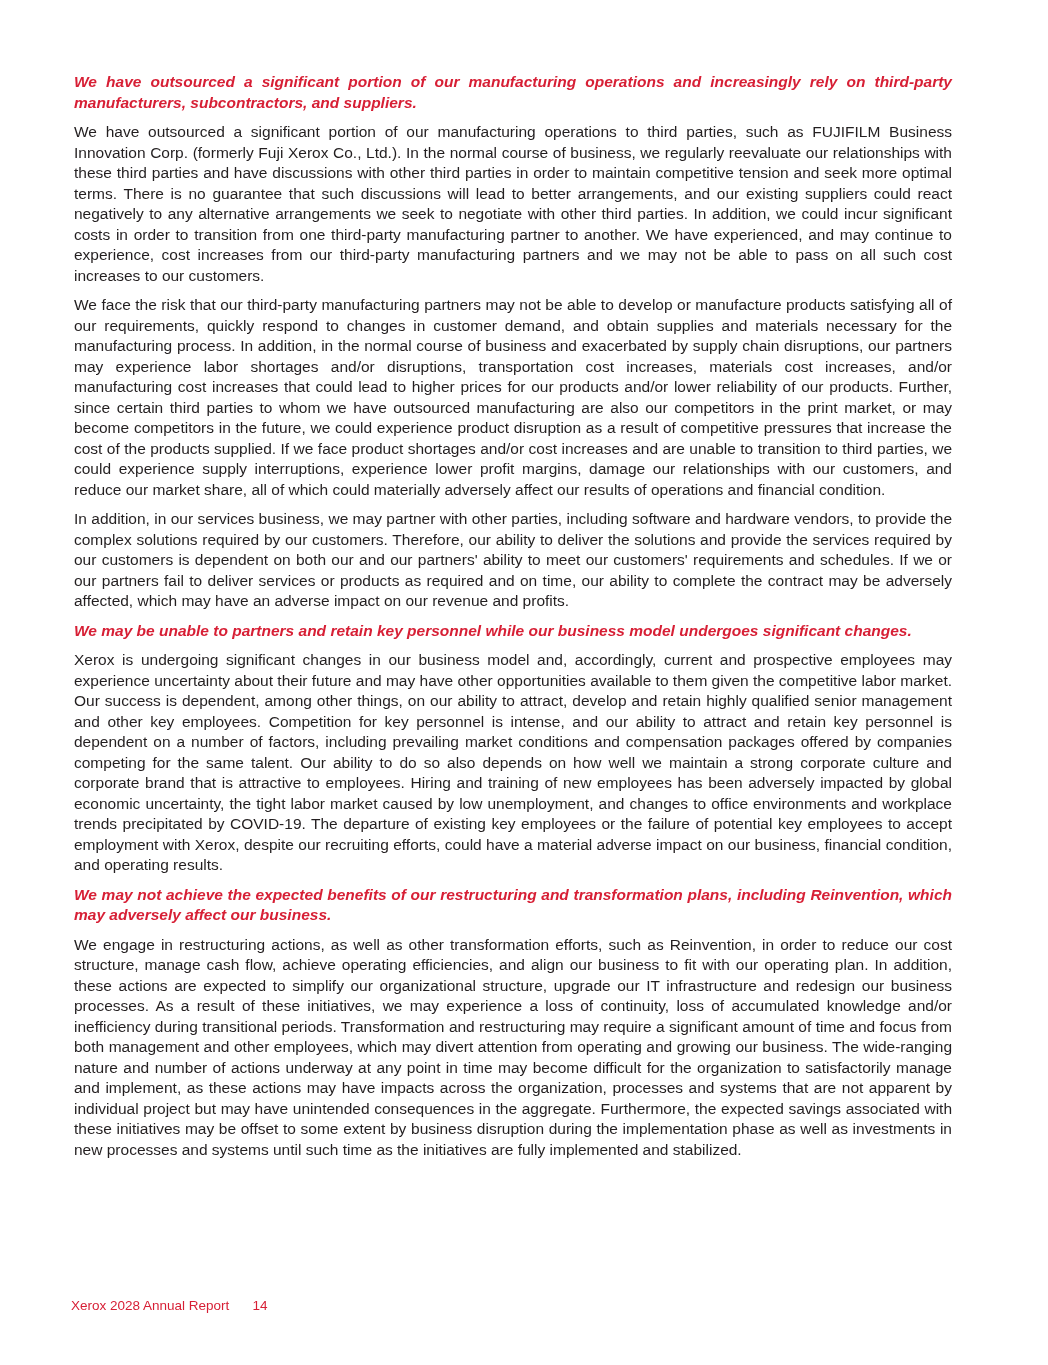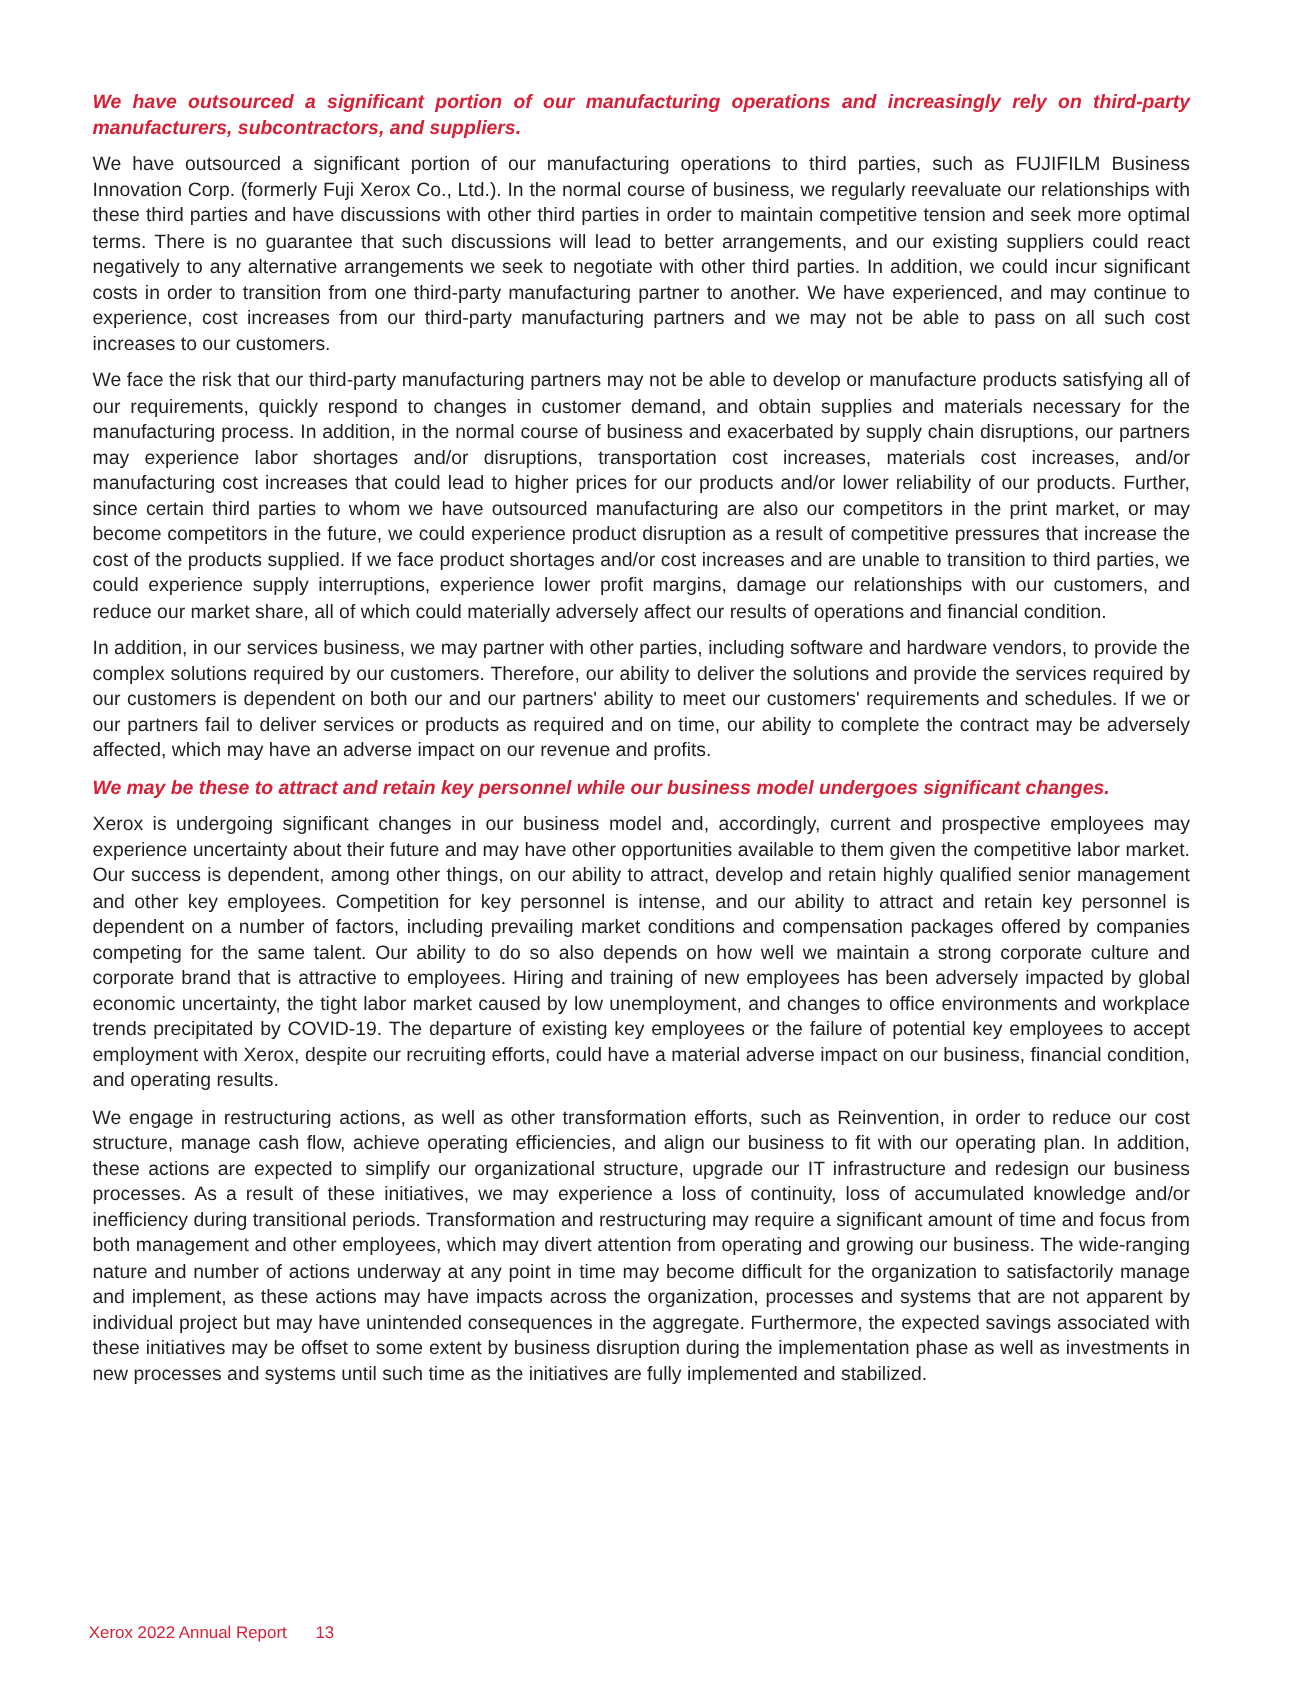--- a/index.html
+++ b/index.html
@@ -50,24 +50,25 @@
 <body>
 
 <div class="page">
   <section>
     <p class="heading">We have outsourced a significant portion of our manufacturing operations and increasingly rely on third-party manufacturers, subcontractors, and suppliers.</p>
     <p class="para">We have outsourced a significant portion of our manufacturing operations to third parties, such as FUJIFILM Business Innovation Corp. (formerly Fuji Xerox Co., Ltd.). In the normal course of business, we regularly reevaluate our relationships with these third parties and have discussions with other third parties in order to maintain competitive tension and seek more optimal terms. There is no guarantee that such discussions will lead to better arrangements, and our existing suppliers could react negatively to any alternative arrangements we seek to negotiate with other third parties. In addition, we could incur significant costs in order to transition from one third-party manufacturing partner to another. We have experienced, and may continue to experience, cost increases from our third-party manufacturing partners and we may not be able to pass on all such cost increases to our customers.</p>
     <p class="para">We face the risk that our third-party manufacturing partners may not be able to develop or manufacture products satisfying all of our requirements, quickly respond to changes in customer demand, and obtain supplies and materials necessary for the manufacturing process. In addition, in the normal course of business and exacerbated by supply chain disruptions, our partners may experience labor shortages and/or disruptions, transportation cost increases, materials cost increases, and/or manufacturing cost increases that could lead to higher prices for our products and/or lower reliability of our products. Further, since certain third parties to whom we have outsourced manufacturing are also our competitors in the print market, or may become competitors in the future, we could experience product disruption as a result of competitive pressures that increase the cost of the products supplied. If we face product shortages and/or cost increases and are unable to transition to third parties, we could experience supply interruptions, experience lower profit margins, damage our relationships with our customers, and reduce our market share, all of which could materially adversely affect our results of operations and financial condition.</p>
     <p class="para">In addition, in our services business, we may partner with other parties, including software and hardware vendors, to provide the complex solutions required by our customers. Therefore, our ability to deliver the solutions and provide the services required by our customers is dependent on both our and our partners' ability to meet our customers' requirements and schedules. If we or our partners fail to deliver services or products as required and on time, our ability to complete the contract may be adversely affected, which may have an adverse impact on our revenue and profits.</p>
   </section>
   <section>
-    <p class="heading">We may be these to attract and retain key personnel while our business model undergoes significant changes.</p>
+    <p class="heading">We may be unable to partners and retain key personnel while our business model undergoes significant changes.</p>
     <p class="para">Xerox is undergoing significant changes in our business model and, accordingly, current and prospective employees may experience uncertainty about their future and may have other opportunities available to them given the competitive labor market. Our success is dependent, among other things, on our ability to attract, develop and retain highly qualified senior management and other key employees. Competition for key personnel is intense, and our ability to attract and retain key personnel is dependent on a number of factors, including prevailing market conditions and compensation packages offered by companies competing for the same talent. Our ability to do so also depends on how well we maintain a strong corporate culture and corporate brand that is attractive to employees. Hiring and training of new employees has been adversely impacted by global economic uncertainty, the tight labor market caused by low unemployment, and changes to office environments and workplace trends precipitated by COVID-19. The departure of existing key employees or the failure of potential key employees to accept employment with Xerox, despite our recruiting efforts, could have a material adverse impact on our business, financial condition, and operating results.</p>
   </section>
   <section>
+    <p class="heading">We may not achieve the expected benefits of our restructuring and transformation plans, including Reinvention, which may adversely affect our business.</p>
     <p class="para">We engage in restructuring actions, as well as other transformation efforts, such as Reinvention, in order to reduce our cost structure, manage cash flow, achieve operating efficiencies, and align our business to fit with our operating plan. In addition, these actions are expected to simplify our organizational structure, upgrade our IT infrastructure and redesign our business processes. As a result of these initiatives, we may experience a loss of continuity, loss of accumulated knowledge and/or inefficiency during transitional periods. Transformation and restructuring may require a significant amount of time and focus from both management and other employees, which may divert attention from operating and growing our business. The wide-ranging nature and number of actions underway at any point in time may become difficult for the organization to satisfactorily manage and implement, as these actions may have impacts across the organization, processes and systems that are not apparent by individual project but may have unintended consequences in the aggregate. Furthermore, the expected savings associated with these initiatives may be offset to some extent by business disruption during the implementation phase as well as investments in new processes and systems until such time as the initiatives are fully implemented and stabilized.</p>
   </section>
 </div>
 
 <div class="footer">
-  <span>Xerox 2022 Annual Report</span>
-  <span>13</span>
+  <span>Xerox 2028 Annual Report</span>
+  <span>14</span>
 </div>
 
 </body></html>

